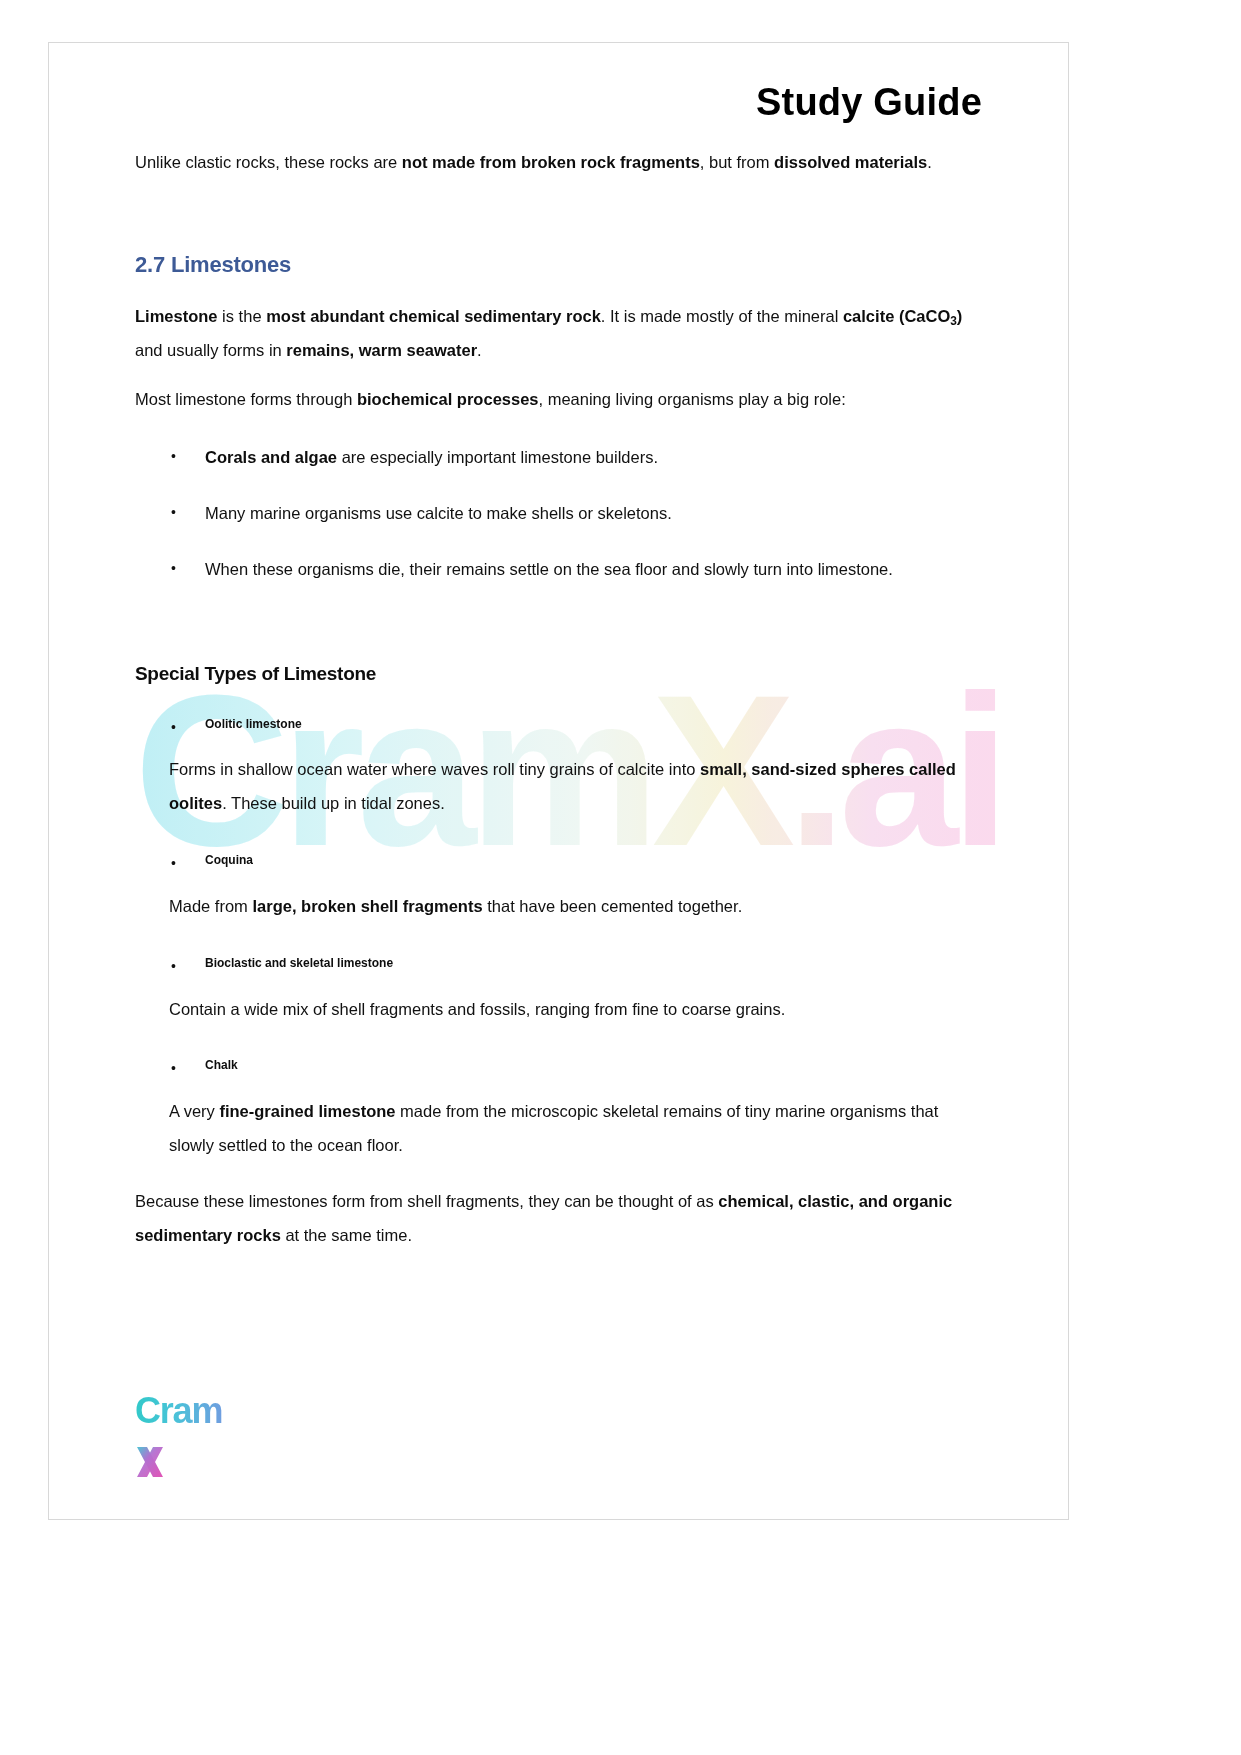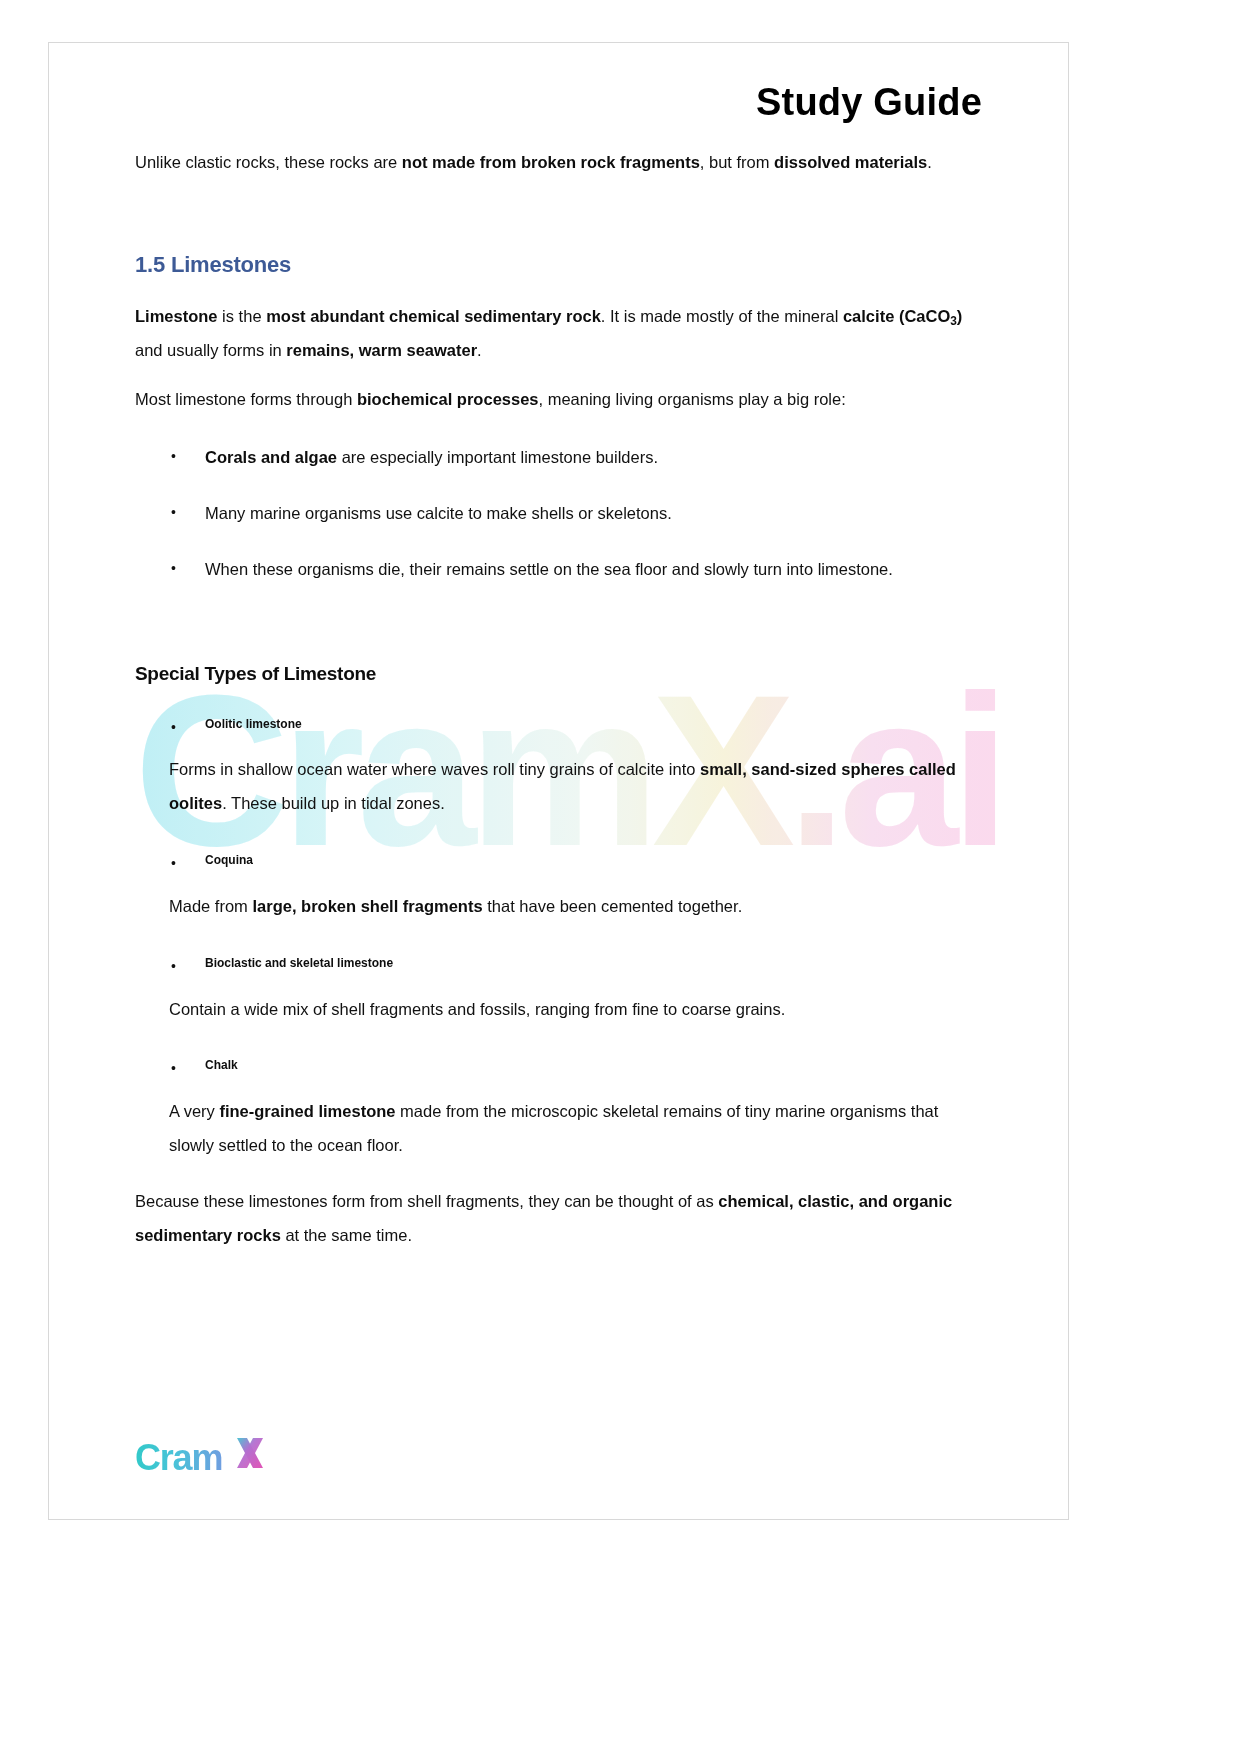--- a/index.html
+++ b/index.html
@@ -139,20 +139,21 @@
 
   
   .footer-logo {
     position: absolute;
     left: 86px;
     bottom: 40px;
     z-index: 2;
     display: flex;
     align-items: baseline;
     gap: 13px;
+    flex-direction: column;
   }
   .logo-cram {
     font-size: 36px;
     font-weight: bold;
     letter-spacing: -1.2px;
     background: linear-gradient(90deg, #32c9c9 0%, #49c3d8 45%, #6f9ee0 100%);
     -webkit-background-clip: text;
     background-clip: text;
     color: transparent;
     font-family: "Liberation Sans", sans-serif;
@@ -180,21 +181,21 @@
       <text x="0" y="172" font-family="Liberation Sans, sans-serif" font-size="215" font-weight="bold" letter-spacing="-8" fill="url(#wmgrad)">CramX.ai</text>
     </svg>
   </div>
 
   <div class="content">
 
     <div class="doc-title">Study Guide</div>
 
     <p class="body">Unlike clastic rocks, these rocks are <b>not made from broken rock fragments</b>, but from <b>dissolved materials</b>.</p>
 
-    <h2 class="section">1.5 Limestones</h2>
+    <h2 class="section">2.7 Limestones</h2>
 
     <p class="body"><b>Limestone</b> is the <b>most abundant chemical sedimentary rock</b>. It is made mostly of the mineral <b>calcite (CaCO</b><b><sub>3</sub></b><b>)</b> and usually forms in <b>remains, warm seawater</b>.</p>
 
     <p class="body tight">Most limestone forms through <b>biochemical processes</b>, meaning living organisms play a big role:</p>
 
     <ul class="bullets">
       <li><b>Corals and algae</b> are especially important limestone builders.</li>
       <li>Many marine organisms use calcite to make shells or skeletons.</li>
       <li>When these organisms die, their remains settle on the sea floor and slowly turn into limestone.</li>
     </ul>

